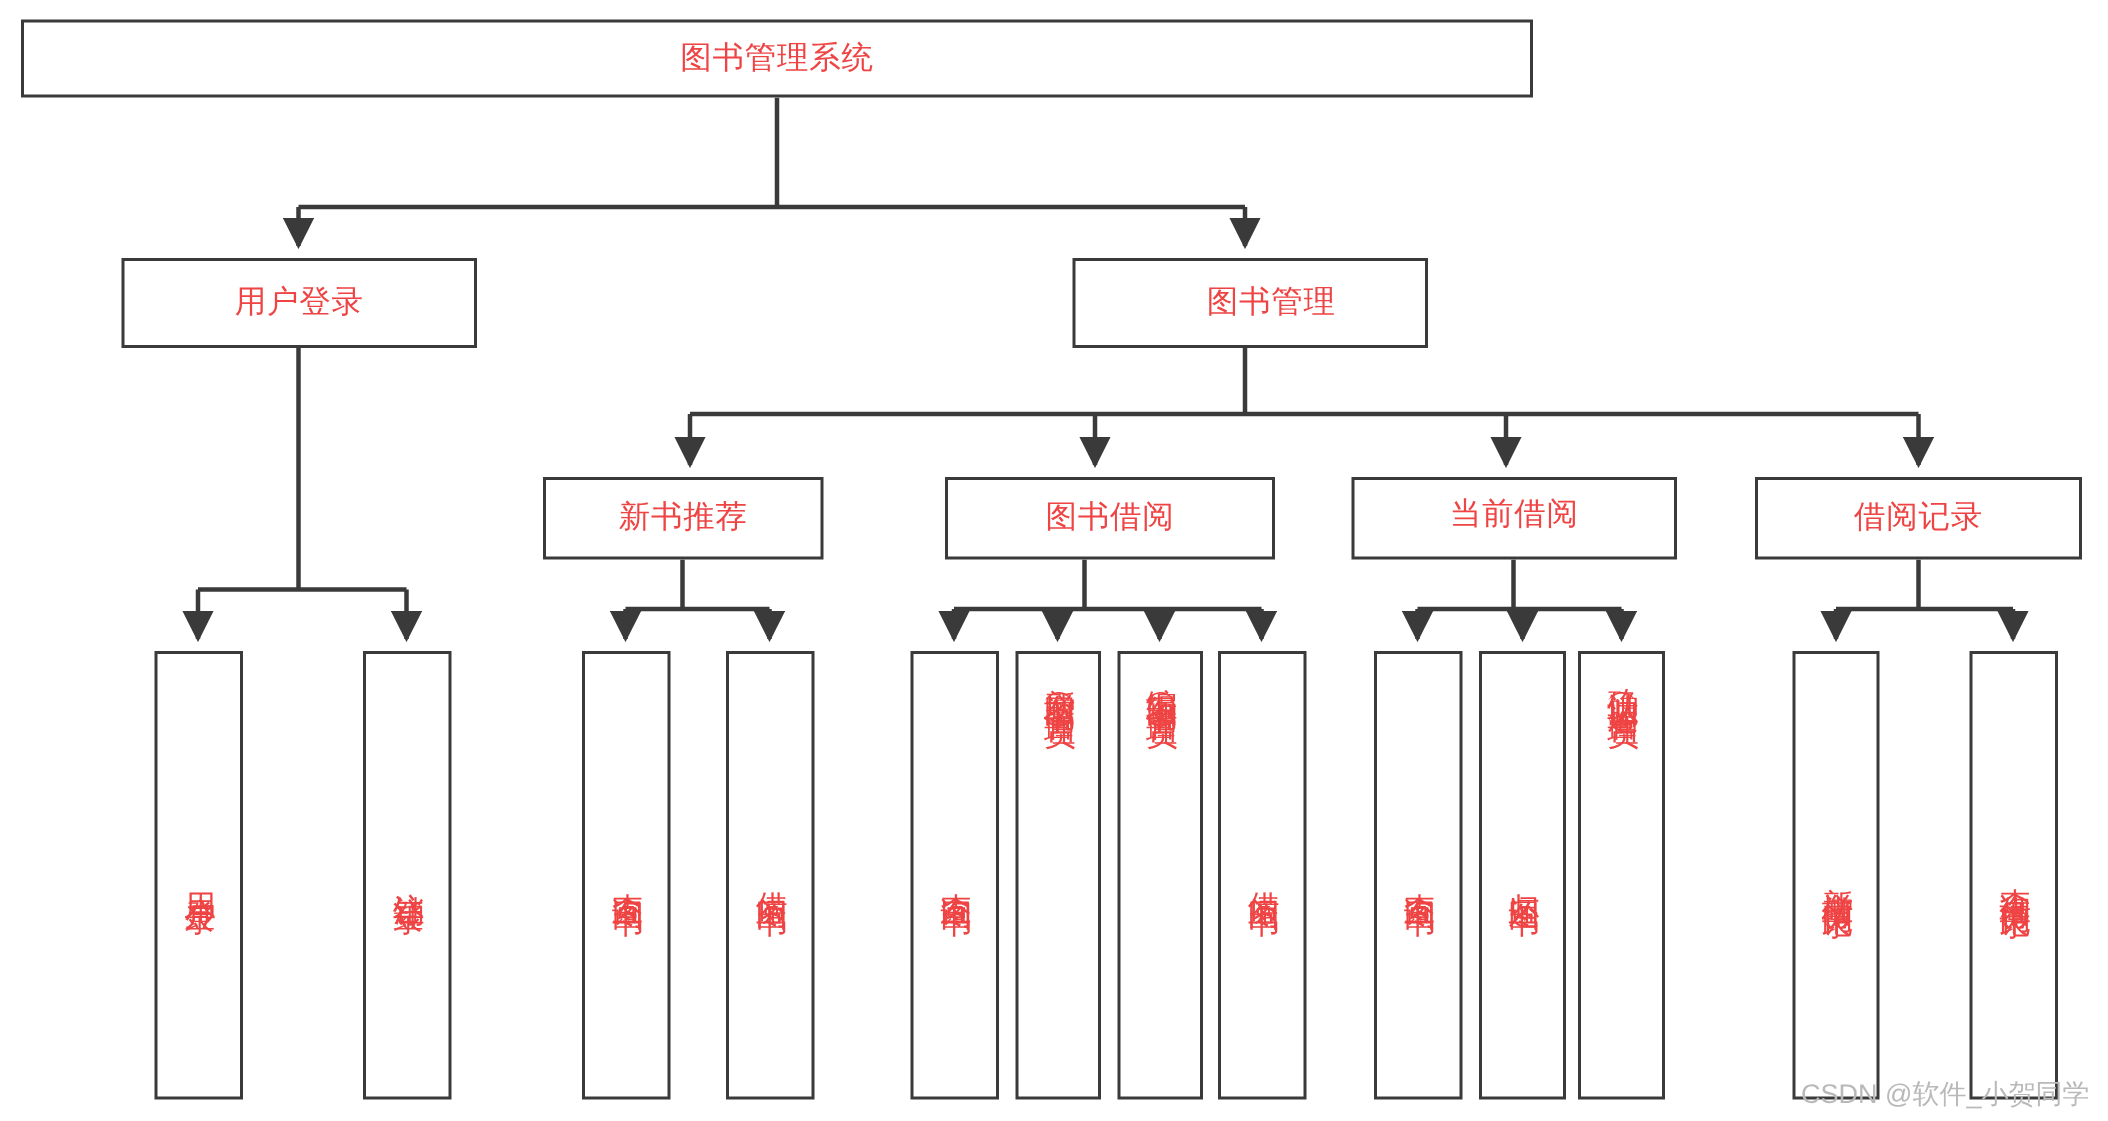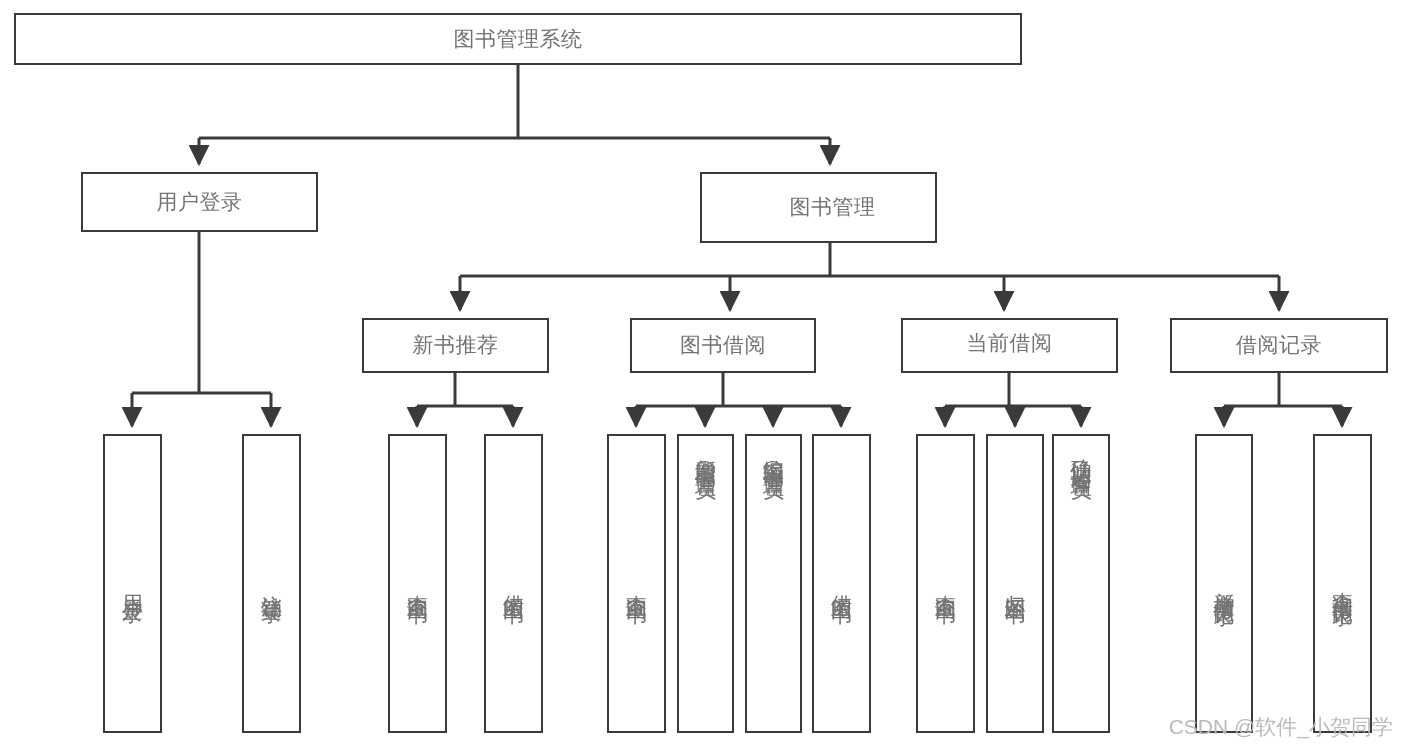--- a/index.html
+++ b/index.html
@@ -26,21 +26,21 @@
     pointer-events: none;
   }
   .node {
     position: absolute;
     box-sizing: border-box;
     background: #ffffff;
     border: 2px solid #3a3a3a;
     display: flex;
     align-items: center;
     justify-content: center;
-    color: #737373;
+    color: #ef4444;
     z-index: 2;
   }
   .node-label {
     font-size: 21px;
     line-height: 1.15;
     letter-spacing: 0.5px;
     white-space: nowrap;
   }
   .node.vertical .node-label {
     writing-mode: vertical-rl;
@@ -56,21 +56,21 @@
     padding-top: 6px;
   }
   .node.vertical.centered {
     align-items: center;
     padding-top: 0;
   }
   #watermark {
     position: absolute;
     right: 12px;
     bottom: 6px;
-    font-size: 21px;
+    font-size: 18px;
     color: #b9b9b9;
     z-index: 5;
     white-space: nowrap;
   }
 </style>
 </head>
 <body>
 
 <div id="canvas">
 
@@ -124,28 +124,28 @@
     </g>
   </svg>
 
   <div class="node" style="left:14px; top:13px; width:1008px; height:52px;">
     <span class="node-label">图书管理系统</span>
   </div>
 
   <div class="node" style="left:81px; top:172px; width:237px; height:60px;">
     <span class="node-label">用户登录</span>
   </div>
-  <div class="node" style="left:700px; top:172px; width:237px; height:71px;padding-left:28px;">
+  <div class="node" style="left:715px; top:172px; width:237px; height:60px;padding-left:28px;">
     <span class="node-label">图书管理</span>
   </div>
 
   <div class="node" style="left:362px; top:318px; width:187px; height:55px;text-align:right;">
     <span class="node-label">新书推荐</span>
   </div>
-  <div class="node" style="left:630px; top:318px; width:186px; height:55px;text-align:right;">
+  <div class="node" style="left:630px; top:318px; width:220px; height:55px;text-align:right;">
     <span class="node-label">图书借阅</span>
   </div>
   <div class="node" style="left:901px; top:318px; width:217px; height:55px;font-family:Liberation Mono, monospace;">
     <span class="node-label">当前借阅</span>
   </div>
   <div class="node" style="left:1170px; top:318px; width:218px; height:55px;">
     <span class="node-label">借阅记录</span>
   </div>
 
   <div class="node vertical centered" style="left:103px; top:434px; width:59px; height:299px;">

